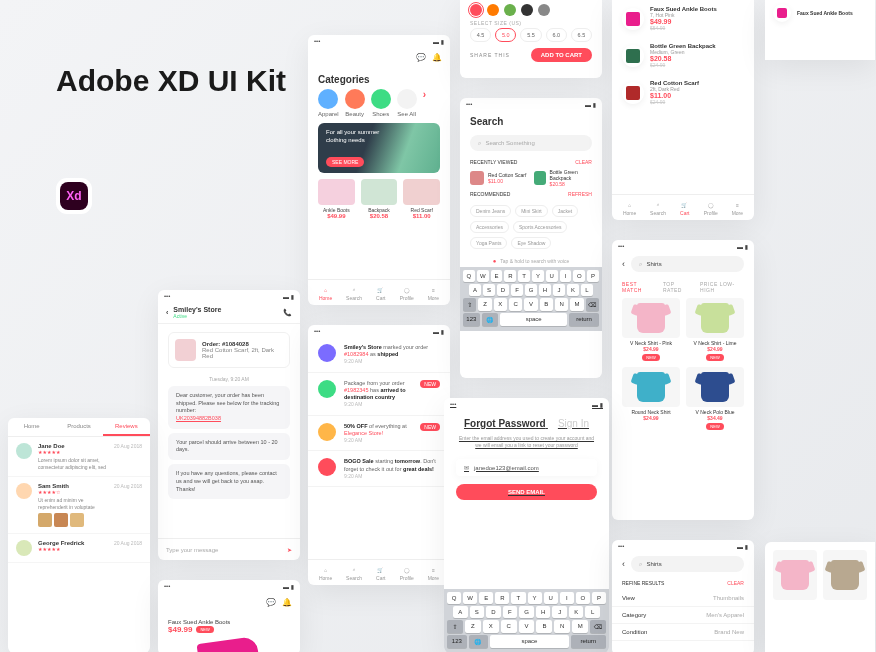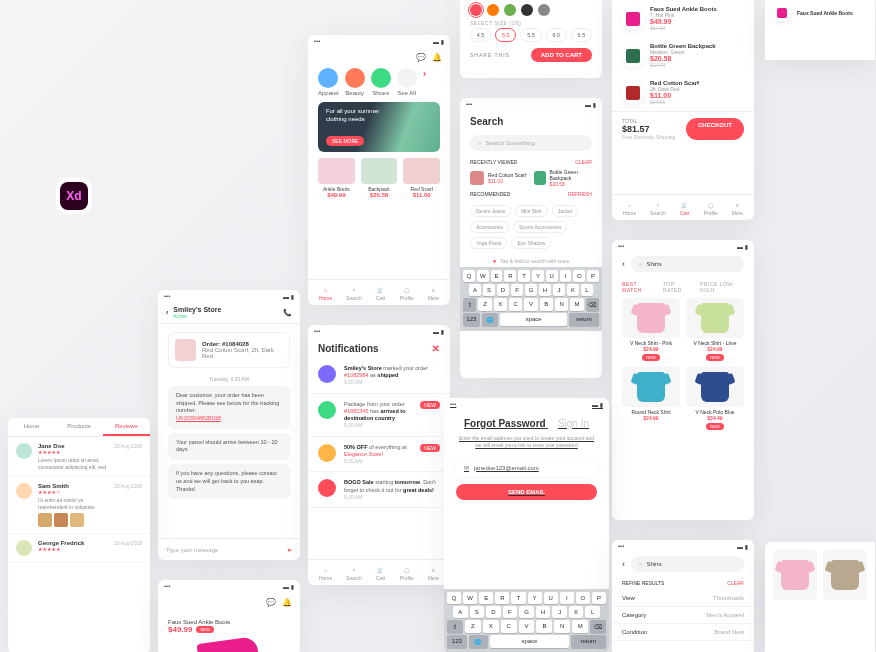--- a/index.html
+++ b/index.html
@@ -226,34 +226,36 @@
 }
 .cart-header { display:flex; align-items:center; justify-content:flex-end; padding:6px 8px; gap:6px; }
 .chevron { font-size:10px; color:#ff4c5b; font-weight:700; }
 .notif-header { display:flex; justify-content:space-between; padding:6px 10px 4px; align-items:center; }
 .close-x { font-size:10px; color:#ff4c5b; font-weight:700; }
 </style>
 </head>
 <body>
 
 <div class="hero">
+  <div class="hero-title">Adobe XD UI Kit</div>
 </div>
 <div class="xd-badge">
   <div class="xd-inner">Xd</div>
 </div>
 
 <div class="phone" style="top:35px; left:308px; width:142px; height:270px;">
   <div class="statusbar">
       <span>•••</span>
       <span>▬ ▮</span>
     </div>
   <div class="cart-header">
     <span style="font-size:8px;color:#999;">💬</span>
     <span style="font-size:8px;color:#ff4c5b;">🔔</span>
   </div>
+  <div class="section-title">Categories</div>
   <div class="cat-row">
     <div class="cat">
         <div class="cat-dot" style="background:#5fb0ff"></div>
         <span>Apparel</span>
       </div>
     <div class="cat">
         <div class="cat-dot" style="background:#ff7a59"></div>
         <span>Beauty</span>
       </div>
     <div class="cat">
@@ -381,24 +383,20 @@
     </div>
     <div class="review-date">20 Aug 2018</div>
   </div>
 </div>
 
 <div class="phone" style="top:325px; left:308px; width:142px; height:260px;">
   <div class="statusbar">
       <span>•••</span>
       <span>▬ ▮</span>
     </div>
-  <div class="notif-header">
-    <div class="section-title" style="padding:0">Notifications</div>
-    <div class="close-x">✕</div>
-  </div>
   <div class="notif">
     <div class="notif-ico" style="background:#7b6cff"></div>
     <div class="notif-body"><b>Smiley's Store</b><span> marked your order </span><span style="color:#ff4c5b">#1082984</span><span> as </span><b>shipped</b><div class="notif-time">9:20 AM</div></div>
   </div>
   <div class="notif">
     <div class="notif-ico" style="background:#3ddc84"></div>
     <div class="notif-body"><span>Package from your order </span><span style="color:#ff4c5b">#1982345</span><span> has </span><b>arrived to destination country</b><div class="notif-time">9:20 AM</div></div>
     <div class="notif-badge">NEW</div>
   </div>
   <div class="notif">
@@ -569,28 +567,20 @@
   <div class="cart-item">
     <div class="cart-thumb">
         <div style="width:14px;height:14px;background:#b02a2a;border-radius:2px"></div>
       </div>
     <div class="cart-info">
         <div class="cart-name">Red Cotton Scarf</div>
         <div class="cart-sub">2ft, Dark Red</div>
         <div class="cart-price">$11.00</div>
         <div style="font-size:5px;color:#ccc;text-decoration:line-through">$24.99</div>
       </div>
-  </div>
-  <div class="cart-total">
-    <div>
-        <div class="cart-total-lbl">TOTAL</div>
-        <div class="cart-total-val">$81.57</div>
-        <div style="font-size:5px;color:#bbb">Free Domestic Shipping</div>
-      </div>
-    <div class="checkout-btn">CHECKOUT</div>
   </div>
   <div class="tabbar">
     <div class="tab">
         <div class="tab-icon">⌂</div>
         <span>Home</span>
       </div>
     <div class="tab">
         <div class="tab-icon">⌕</div>
         <span>Search</span>
       </div>

